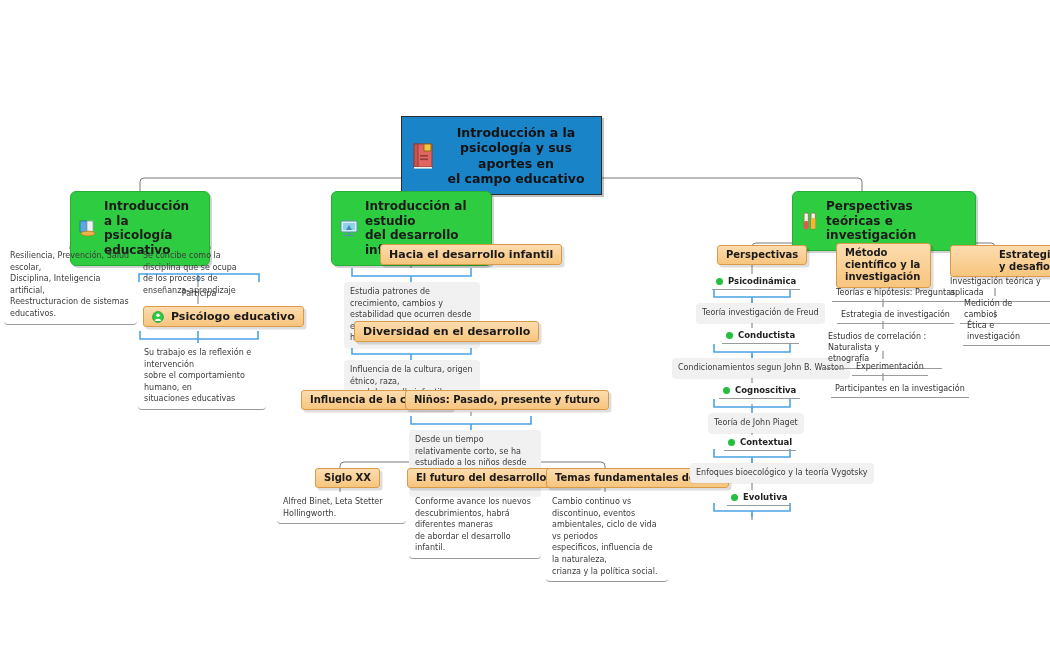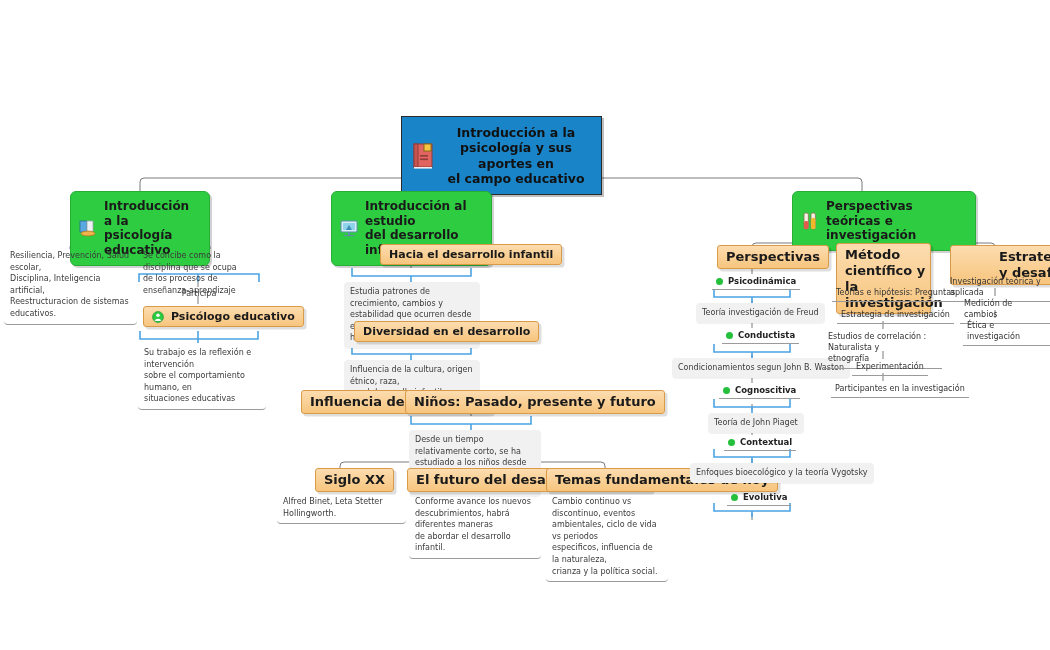--- a/index.html
+++ b/index.html
@@ -61,21 +61,21 @@
   .n-orange {
     background: linear-gradient(180deg, #fcdcaf 0%, #f7c57e 100%);
     border: 1px solid #d99b48;
     border-radius: 3px;
     color: #1a1a1a;
     font-weight: bold;
     font-size: 11px;
     padding: 3px 8px;
     box-shadow: 2.5px 2.5px 0 rgba(0,0,0,0.13);
   }
-  .n-orange.small { font-size: 13px; }
+  .n-orange.small { font-size: 10px; }
 
   
   .n-note {
     background: #f1f1f1;
     border-radius: 4px;
     color: #3b3b3b;
     font-size: 8px;
     font-weight: normal;
     padding: 4px 6px;
     line-height: 1.45;

